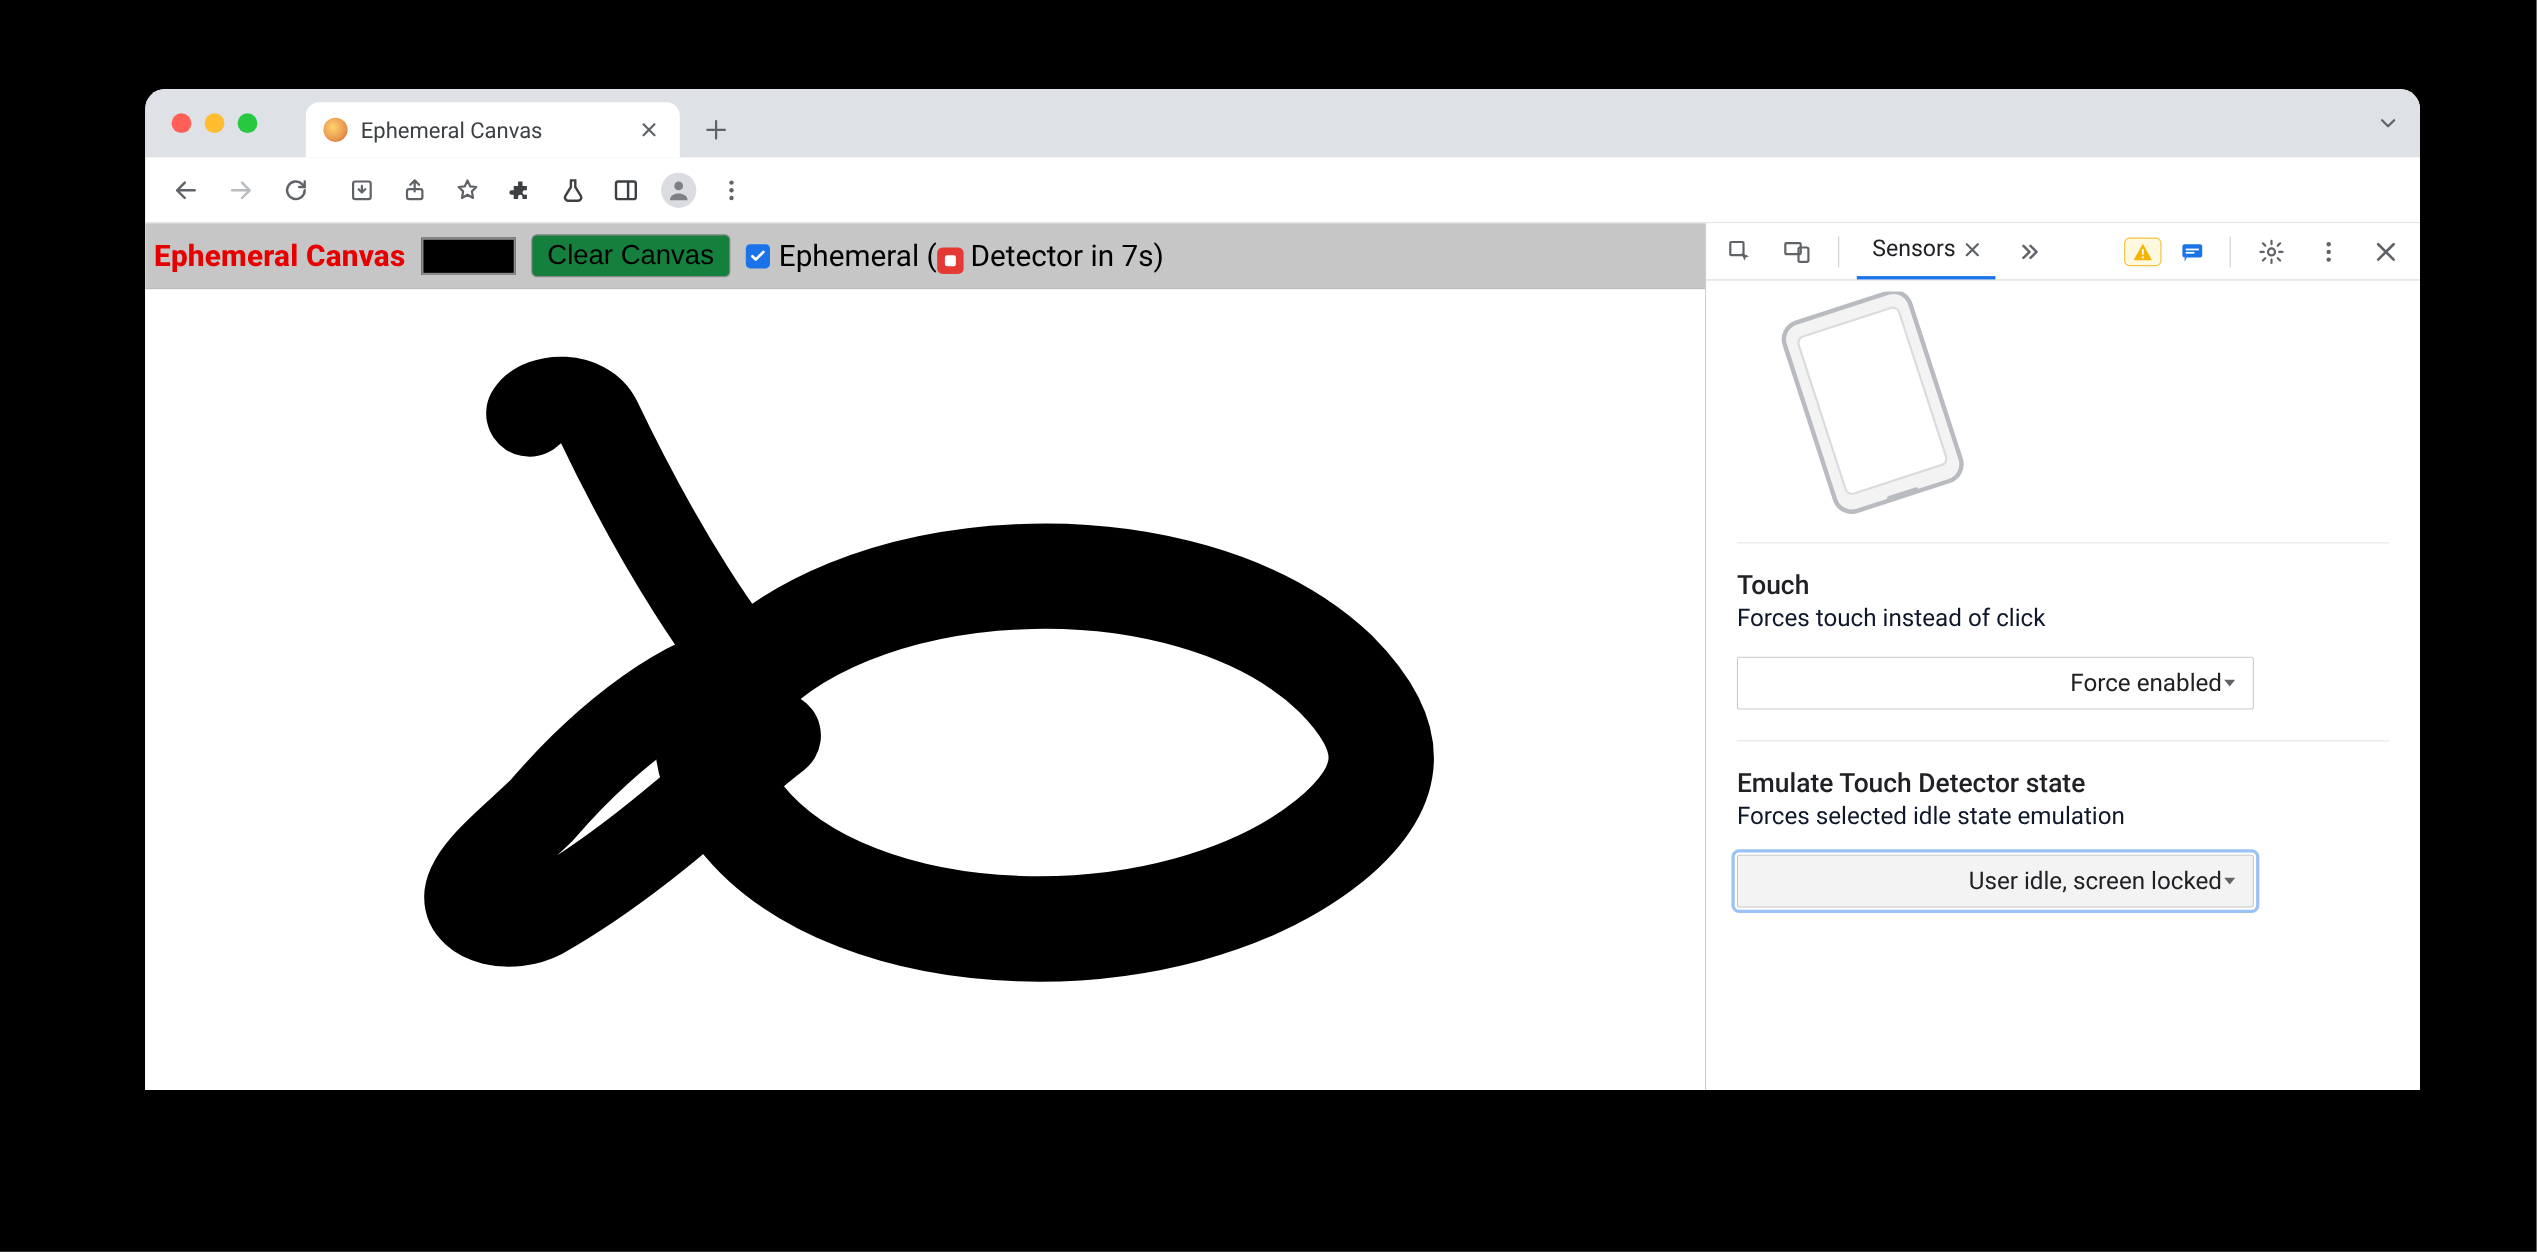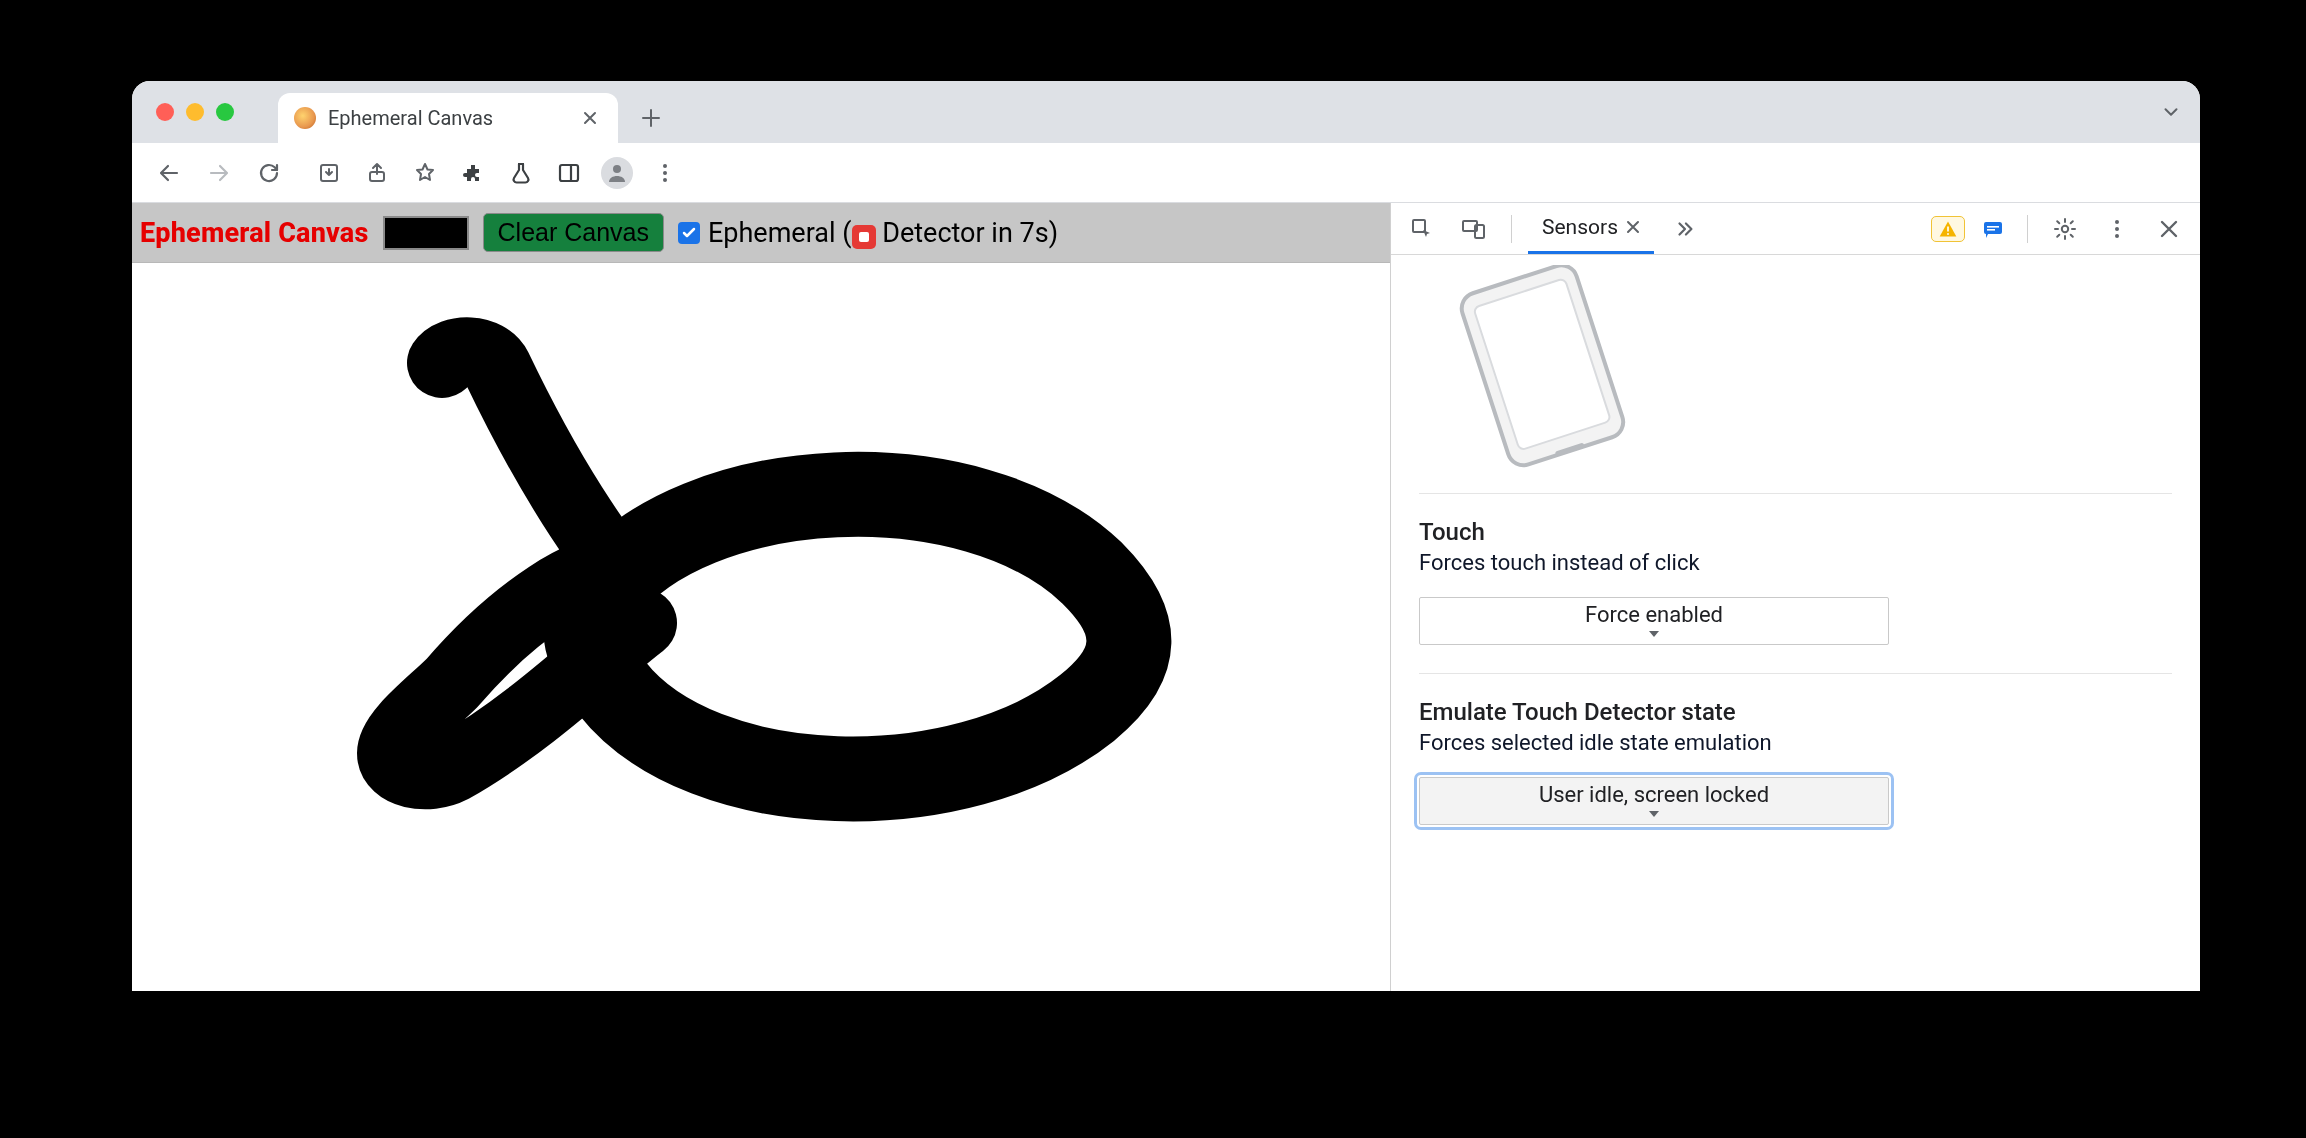--- a/index.html
+++ b/index.html
@@ -125,21 +125,21 @@
   }
   .siren {
     width: 24px; height: 24px; display:inline-flex; align-items:center; justify-content:center;
     background: #e53935; border-radius: 5px; position: relative;
   }
   .siren::after { content:""; width: 10px; height: 10px; background: #fff; border-radius: 2px; }
   .canvas { flex: 1; position: relative; background: #fff; }
   .canvas svg { position: absolute; inset: 0; }
   
   .devtools {
-    width: 810px; background: #fff; border-left: 1px solid #d0d0d0;
+    width: 650px; background: #fff; border-left: 1px solid #d0d0d0;
     display: flex; flex-direction: column;
     font-size: 21px; color: #202124;
   }
   .dtbar {
     height: 52px; border-bottom: 1px solid #d8d8d8;
     display: flex; align-items: center; padding: 0 10px; gap: 10px;
   }
   .dtab {
     padding: 0 14px; height: 100%; display: flex; align-items: center; gap: 8px;
     color: #202124; border-bottom: 3px solid transparent; cursor: pointer;
@@ -156,22 +156,22 @@
   .phoneimg {
     height: 230px; margin: -10px 0 18px 10px; display: flex; align-items: flex-end;
   }
   .section {
     border-top: 1px solid #e5e5e5; padding: 24px 0 28px;
   }
   .section h4 { margin: 0 0 4px; font-weight: 500; font-size: 24px; }
   .section .desc { color: #0f172a; font-size: 22px; margin-bottom: 22px; }
   .sel {
     width: 470px; height: 48px; border: 1px solid #c9c9c9; background: #fff;
-    display: flex; align-items: center; justify-content: center;
-    padding: 0 14px; font-size: 22px; border-radius: 2px; cursor: pointer; flex-direction: column;
+    display: flex; align-items: center; justify-content: flex-end;
+    padding: 0 14px; font-size: 22px; border-radius: 2px; cursor: pointer;
   }
   .sel.focus { outline: 3px solid #9cc2f3; outline-offset: 2px; background: #f3f3f3; }
   .icon { display: inline-flex; }
   svg { display: block; }
 </style>
 </head>
 <body>
 
 <div class="window">
 

